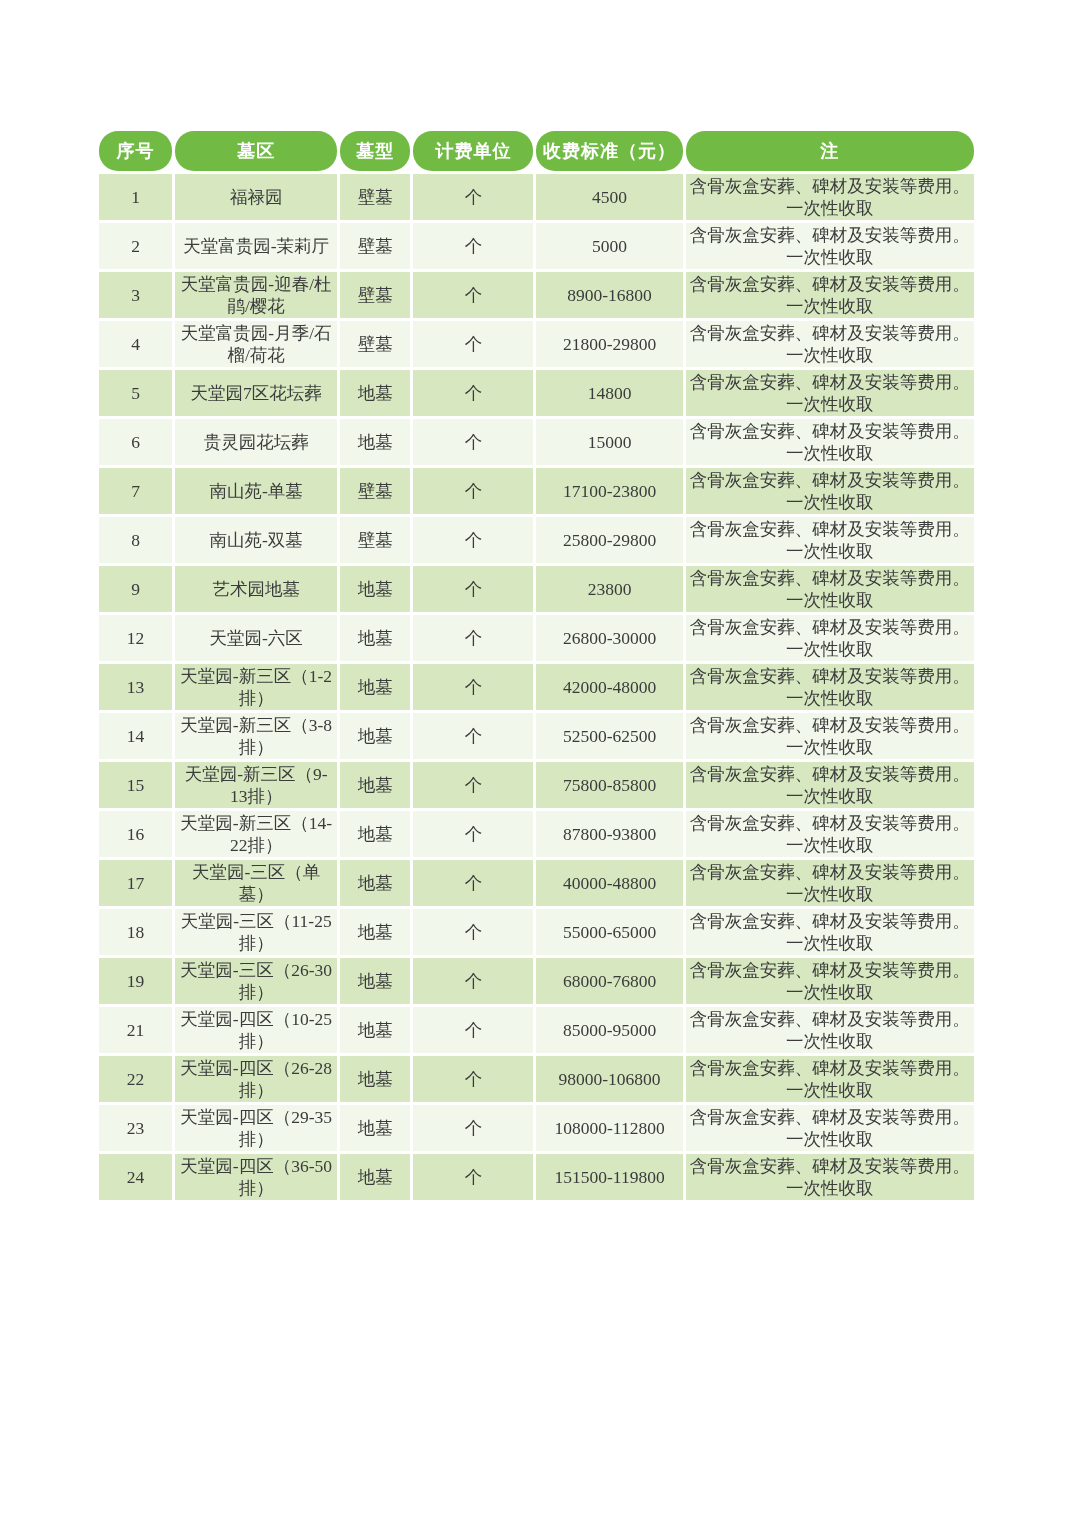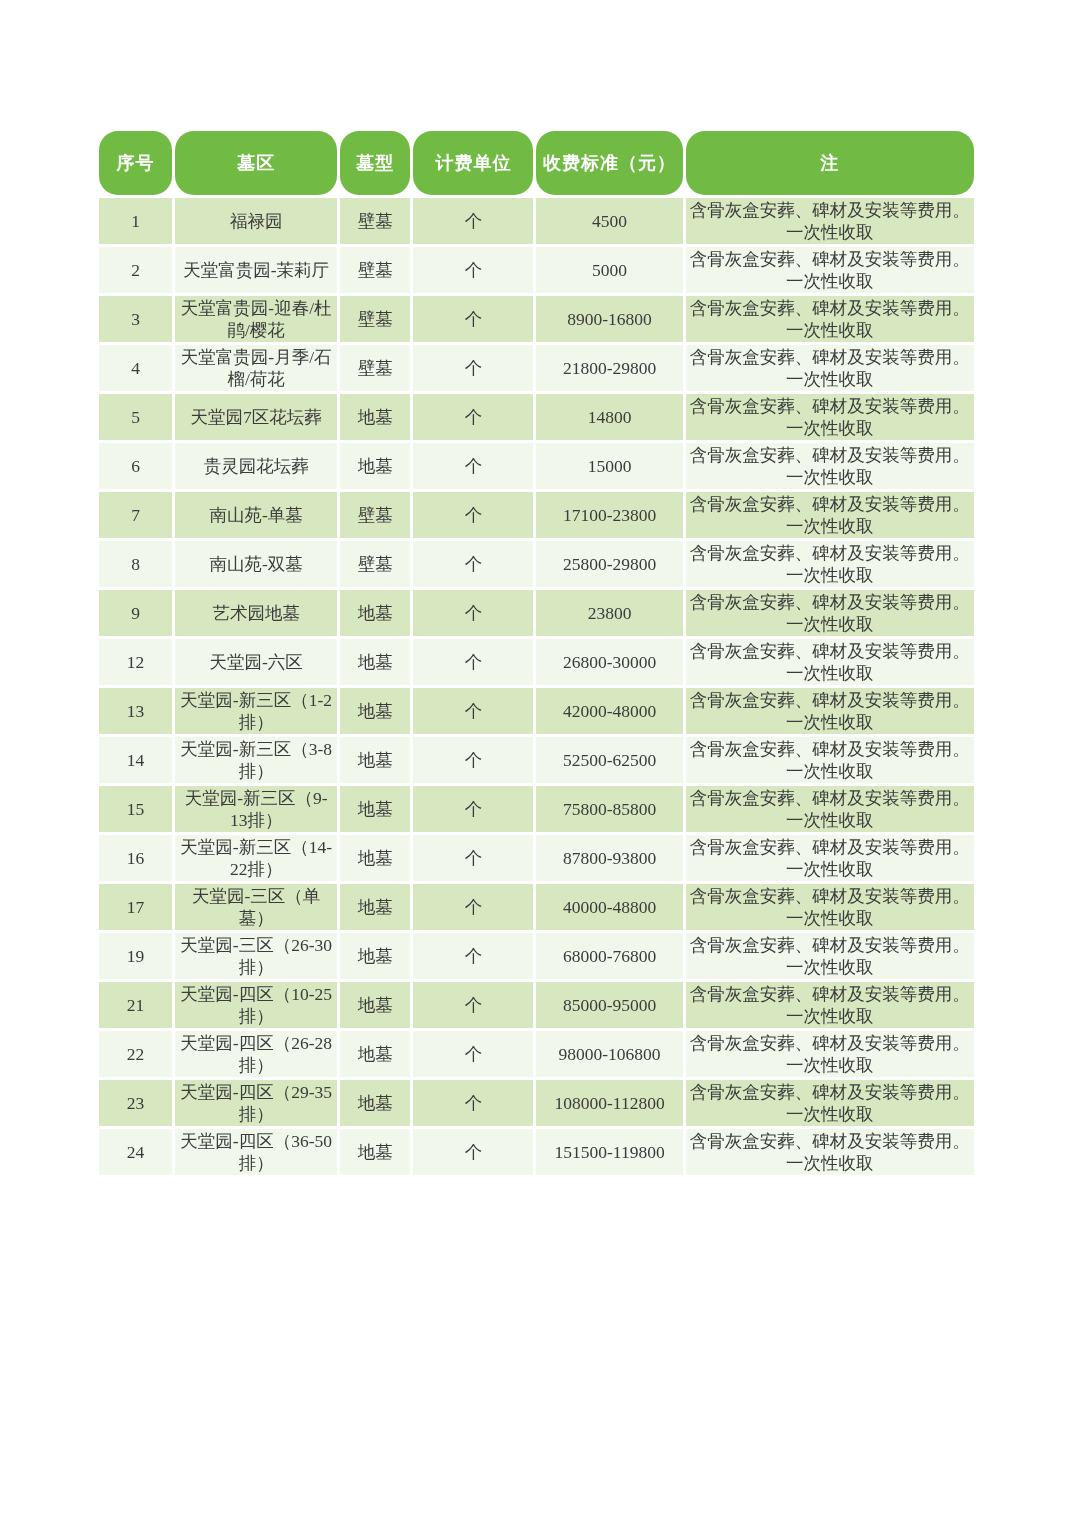--- a/index.html
+++ b/index.html
@@ -29,21 +29,21 @@
     background: #ffffff;
   }
   table.fee-table th {
     background: #71bb45;
     color: #ffffff;
     font-size: 18px;
     font-weight: bold;
     height: 40px;
     text-align: center;
     vertical-align: middle;
-    padding: 12px 2px;
+    padding: 0 2px;
     letter-spacing: 1px;
     border-radius: 19px;
   }
   table.fee-table td {
     font-size: 17.5px;
     color: #3b3b3b;
     text-align: center;
     vertical-align: middle;
     height: 46px;
     padding: 0 2px;
@@ -245,20 +245,31 @@
     <td>天堂园-三区（单墓）</td>
     <td>地墓</td>
     <td>个</td>
     <td>40000-48800</td>
     <td>
               <div>含骨灰盒安葬、碑材及安装等费用。</div>
               <div>一次性收取</div>
             </td>
   </tr>
           <tr>
+    <td>18</td>
+    <td>天堂园-三区（11-25排）</td>
+    <td>地墓</td>
+    <td>个</td>
+    <td>55000-65000</td>
+    <td>
+              <div>含骨灰盒安葬、碑材及安装等费用。</div>
+              <div>一次性收取</div>
+            </td>
+  </tr>
+          <tr>
     <td>19</td>
     <td>天堂园-三区（26-30排）</td>
     <td>地墓</td>
     <td>个</td>
     <td>68000-76800</td>
     <td>
               <div>含骨灰盒安葬、碑材及安装等费用。</div>
               <div>一次性收取</div>
             </td>
   </tr>

